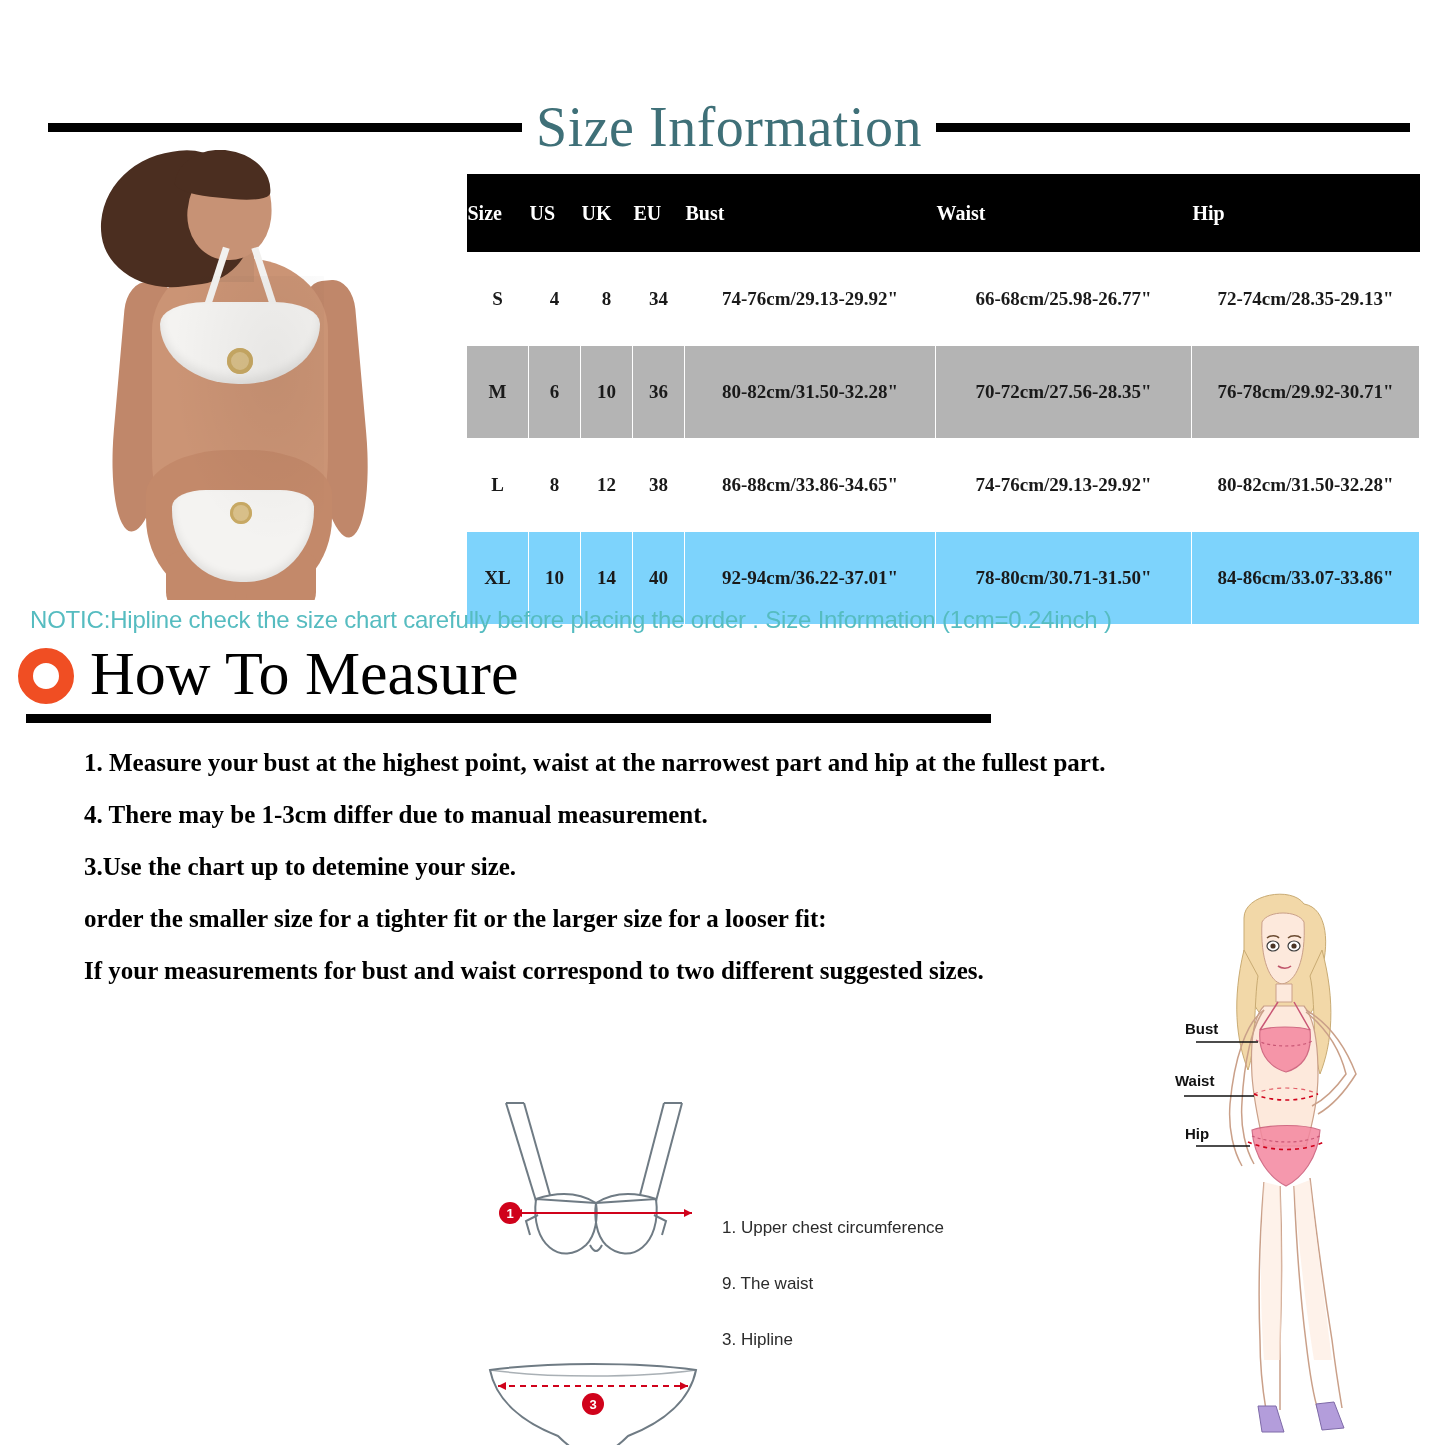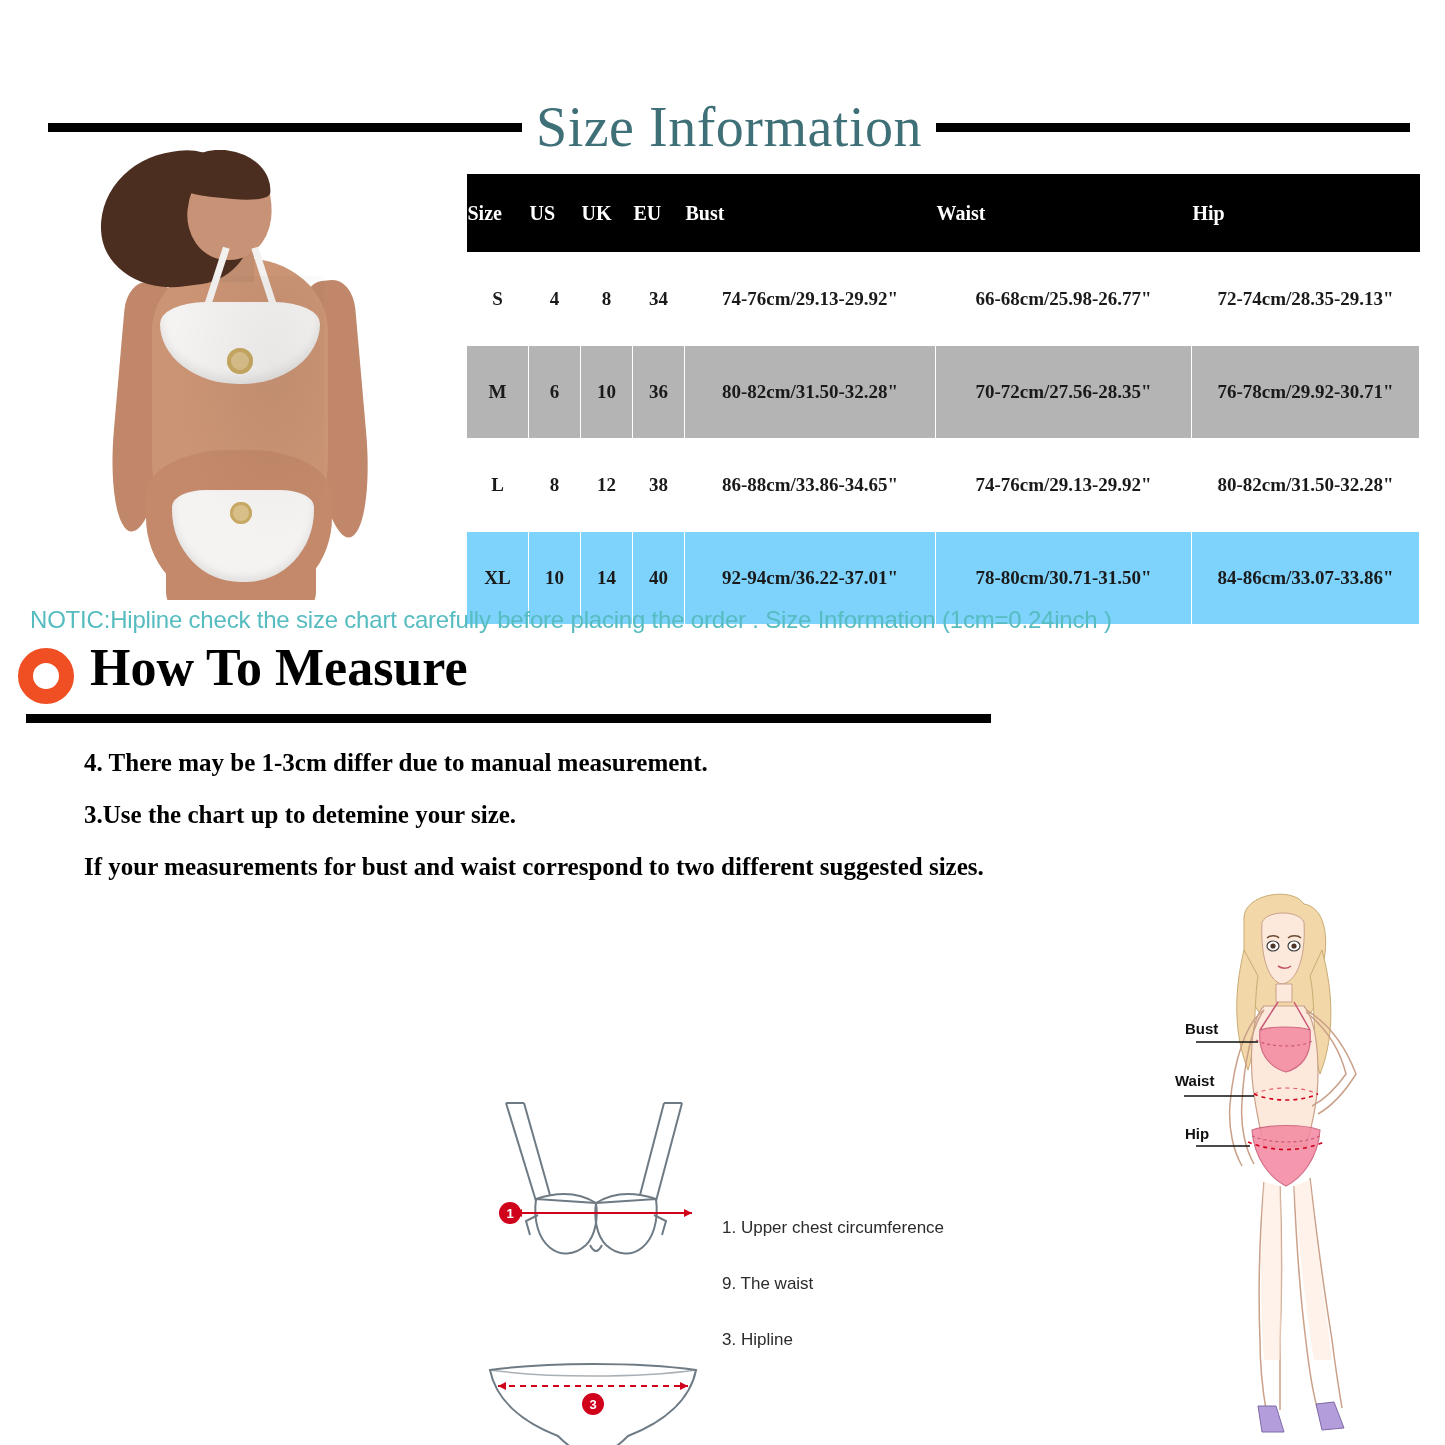--- a/index.html
+++ b/index.html
@@ -252,22 +252,22 @@
     height: 56px;
     border-radius: 50%;
     border: 15px solid #f04e23;
     box-sizing: border-box;
   }
   .htm-title {
     position: absolute;
     left: 78px;
     top: -2px;
     font-family: "Liberation Serif", serif;
-    font-weight: bold;
-    font-size: 52px;
+    font-weight: normal;
+    font-size: 62px;
     color: #000000;
     letter-spacing: 0px;
   }
   .htm-rule {
     position: absolute;
     left: 14px;
     top: 74px;
     width: 965px;
     height: 9px;
     background: #000000;
@@ -432,22 +432,24 @@
 
 <div class="notice">NOTIC:Hipline check the size chart carefully before placing the order . Size Information (1cm=0.24inch )</div>
 
 <div class="htm-wrap">
   <div class="htm-ring"></div>
   <div class="htm-title">How To Measure</div>
   <div class="htm-rule"></div>
 </div>
 
 <div class="steps">
+  <p class="s1">1. Measure your bust at the highest point, waist at the narrowest part and hip at the fullest part.</p>
   <p>4. There may be 1-3cm differ due to manual measurement.</p>
   <p>3.Use the chart up to detemine your size.</p>
+  <p>order the smaller size for a tighter fit or the larger size for a looser fit:</p>
   <p>If your measurements for bust and waist correspond to two different suggested sizes.</p>
 </div>
 
 <div class="draw-bra">
   <svg width="260" height="185" viewBox="0 0 260 185" fill="none" xmlns="http://www.w3.org/2000/svg">
 
     <path d="M36 8 L66 106" stroke="#6f7b84" stroke-width="2" fill="none"></path>
     <path d="M54 8 L80 100" stroke="#6f7b84" stroke-width="2" fill="none"></path>
     <path d="M36 8 L54 8" stroke="#6f7b84" stroke-width="2"></path>
     <path d="M212 8 L186 106" stroke="#6f7b84" stroke-width="2" fill="none"></path>

